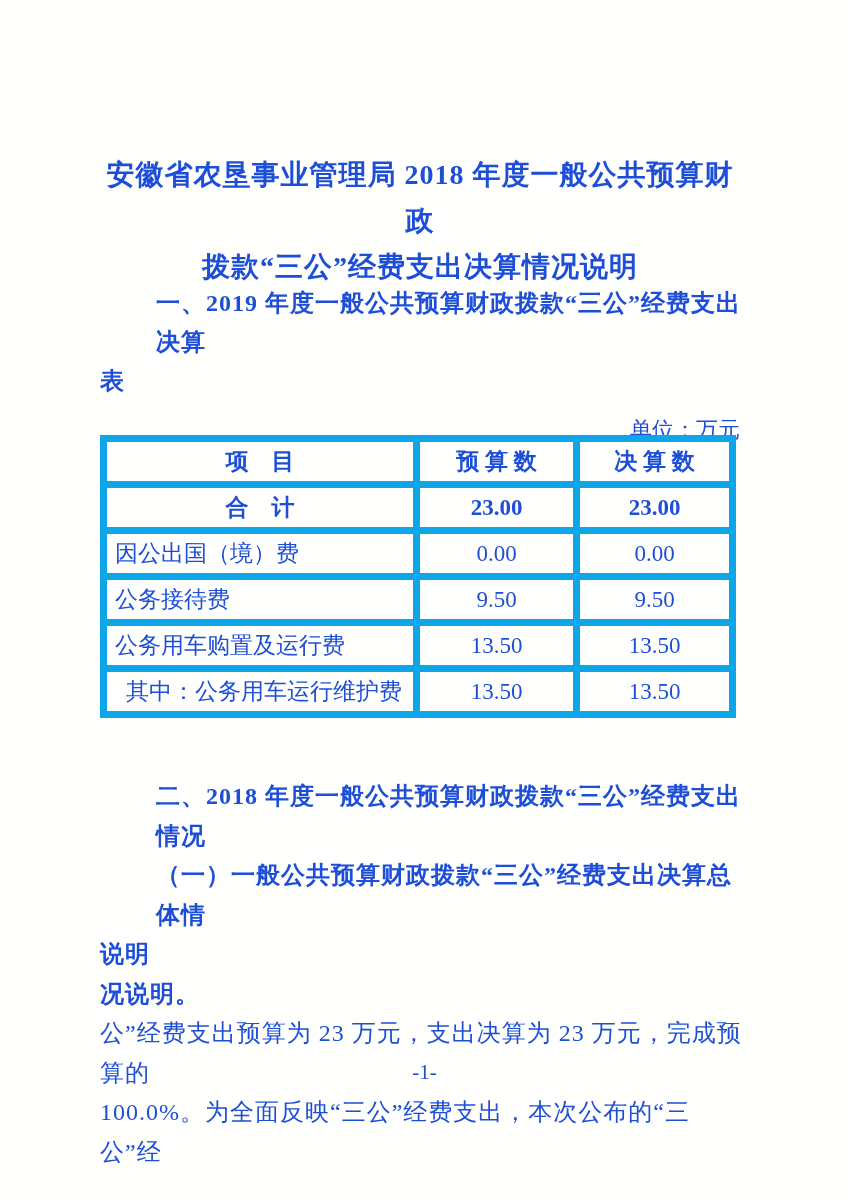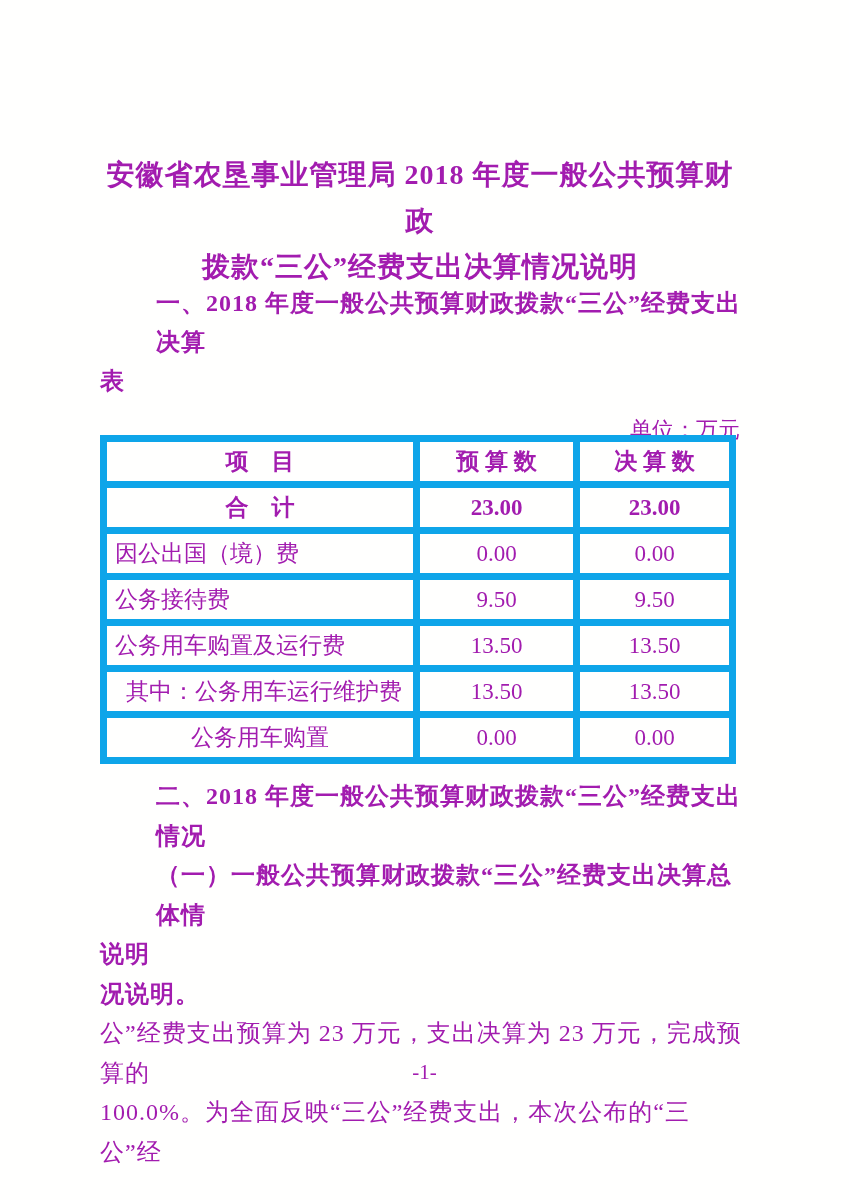--- a/index.html
+++ b/index.html
@@ -6,21 +6,21 @@
     margin: 0;
     padding: 0;
     background: #e8e8e8;
   }
   .page {
     position: relative;
     width: 849px;
     height: 1200px;
     margin: 0 auto;
     background: #fffffe;
-    color: #a21caf;
+    color: #1d4ed8;
     font-family: "Liberation Serif", serif;
     overflow: hidden;
   }
 
   
   .doc-title {
     position: absolute;
     top: 152px;
     left: 100px;
     width: 640px;
@@ -108,21 +108,21 @@
 <body>
 
 <div class="page">
 
   <div class="doc-title">
     <div>安徽省农垦事业管理局 2018 年度一般公共预算财政</div>
     <div>拨款“三公”经费支出决算情况说明</div>
   </div>
 
   <div class="sec1">
-    <div class="indent2">一、2018 年度一般公共预算财政拨款“三公”经费支出决算</div>
+    <div class="indent2">一、2019 年度一般公共预算财政拨款“三公”经费支出决算</div>
     <div>表</div>
   </div>
 
   <div class="unit-row">
     <span>单位：万元</span>
   </div>
 
   <table class="stmt-table">
     <colgroup>
       <col class="c-item">
@@ -153,25 +153,20 @@
     <tr>
       <td class="item-left">公务用车购置及运行费</td>
       <td>13.50</td>
       <td>13.50</td>
     </tr>
     <tr>
       <td class="item-indent">其中：公务用车运行维护费</td>
       <td>13.50</td>
       <td>13.50</td>
     </tr>
-    <tr>
-      <td>公务用车购置</td>
-      <td>0.00</td>
-      <td>0.00</td>
-    </tr>
   </tbody>
     </table>
 
   <div class="sec2">
     <div class="bold indent2">二、2018 年度一般公共预算财政拨款“三公”经费支出情况</div>
     <div class="bold indent2">（一）一般公共预算财政拨款“三公”经费支出决算总体情</div>
     <div class="bold">说明</div>
     <div class="bold">况说明。</div>
     <div>公”经费支出预算为 23 万元，支出决算为 23 万元，完成预算的</div>
     <div>100.0%。为全面反映“三公”经费支出，本次公布的“三公”经</div>

